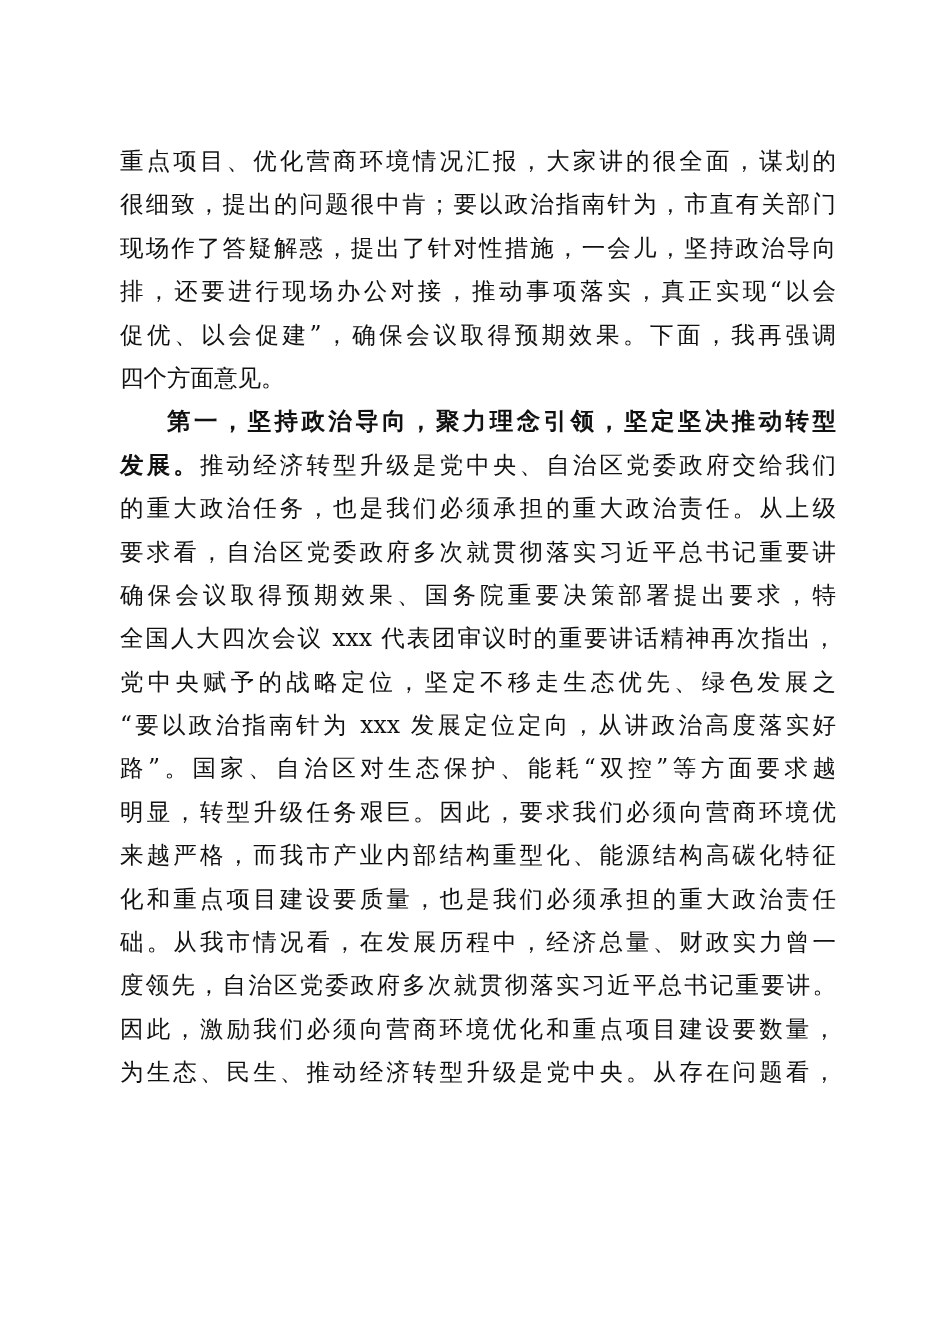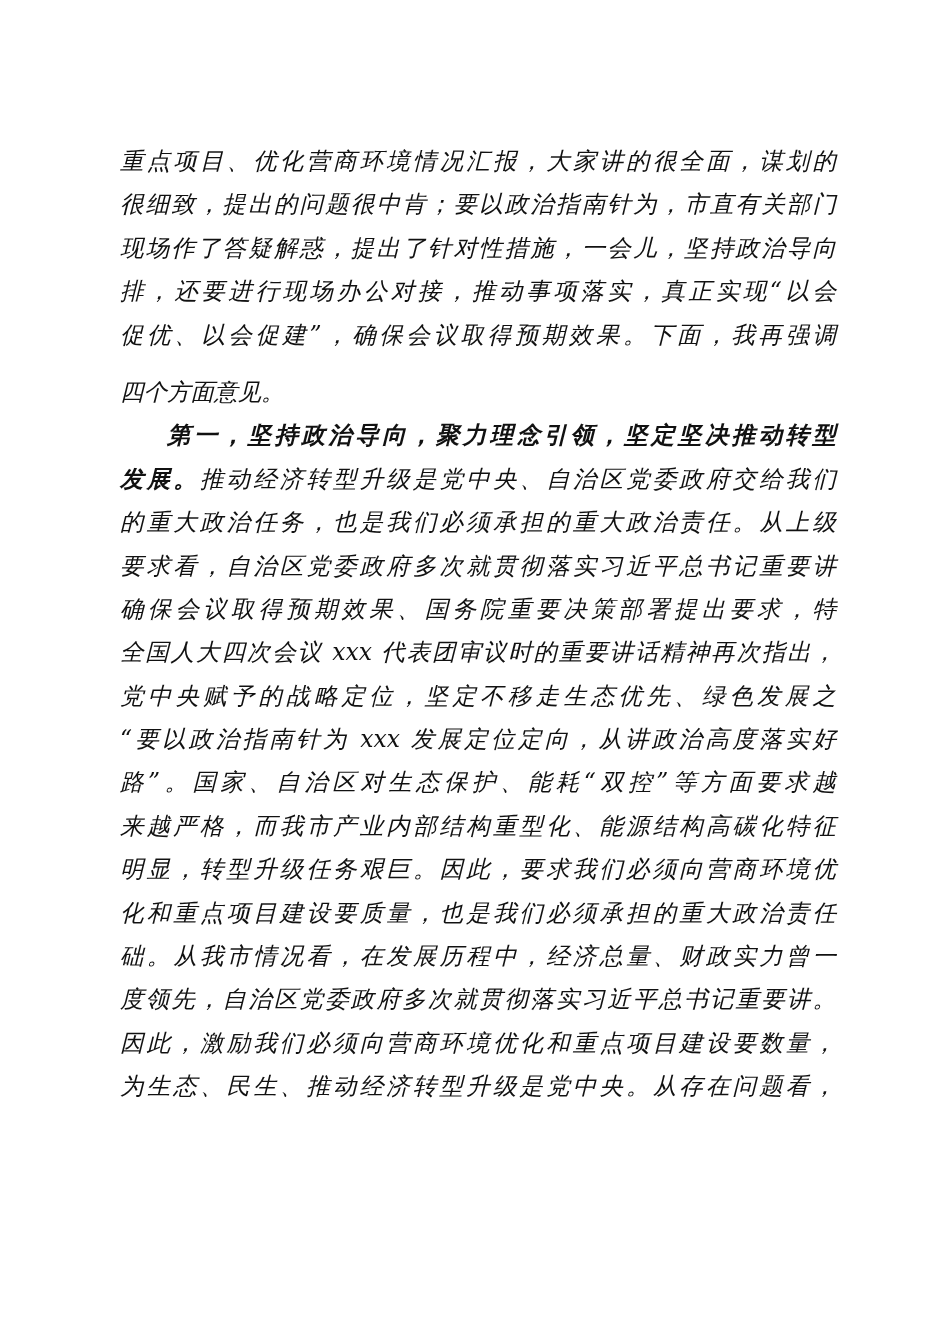--- a/index.html
+++ b/index.html
@@ -13,42 +13,40 @@
       position: relative;
       overflow: hidden;
     }
     .page {
       position: absolute;
       left: 0;
       top: 0;
       width: 804px;
       height: 1344px;
       background: #ffffff;
-      font-style: italic;
     }
     .text-block {
       position: absolute;
       left: 120px;
       top: 140px;
       width: 716px;
       color: #111111;
       font-family: "DejaVu Serif", "Liberation Serif", serif;
       font-size: 23.5px;
     }
     .line {
       height: 43.4px;
       line-height: 43.4px;
       white-space: nowrap;
       text-align: justify;
       text-align-last: justify;
       letter-spacing: 0;
     }
     .line.last {
       text-align-last: left;
-      margin-top: 14px;
     }
     .line.indent {
       padding-left: 47px;
     }
     .bold {
       font-weight: bold;
     }
   </style>
 </head>
 <body>
@@ -72,22 +70,22 @@
       <div class="line">
         <span class="bold">发展。</span><span>推动经济转型升级是党中央、自治区党委政府交给我们</span>
       </div>
       <div class="line">的重大政治任务，也是我们必须承担的重大政治责任。从上级</div>
       <div class="line">要求看，自治区党委政府多次就贯彻落实习近平总书记重要讲</div>
       <div class="line">确保会议取得预期效果、国务院重要决策部署提出要求，特</div>
       <div class="line">全国人大四次会议 xxx 代表团审议时的重要讲话精神再次指出，</div>
       <div class="line">党中央赋予的战略定位，坚定不移走生态优先、绿色发展之</div>
       <div class="line">“要以政治指南针为 xxx 发展定位定向，从讲政治高度落实好</div>
       <div class="line">路”。国家、自治区对生态保护、能耗“双控”等方面要求越</div>
+      <div class="line">明显，转型升级任务艰巨。因此，要求我们必须向营商环境优</div>
       <div class="line">来越严格，而我市产业内部结构重型化、能源结构高碳化特征</div>
-      <div class="line">明显，转型升级任务艰巨。因此，要求我们必须向营商环境优</div>
       <div class="line">化和重点项目建设要质量，也是我们必须承担的重大政治责任</div>
       <div class="line">础。从我市情况看，在发展历程中，经济总量、财政实力曾一</div>
       <div class="line">度领先，自治区党委政府多次就贯彻落实习近平总书记重要讲。</div>
       <div class="line">因此，激励我们必须向营商环境优化和重点项目建设要数量，</div>
       <div class="line">为生态、民生、推动经济转型升级是党中央。从存在问题看，</div>
     </div>
 
   </div>
 </div>
 

